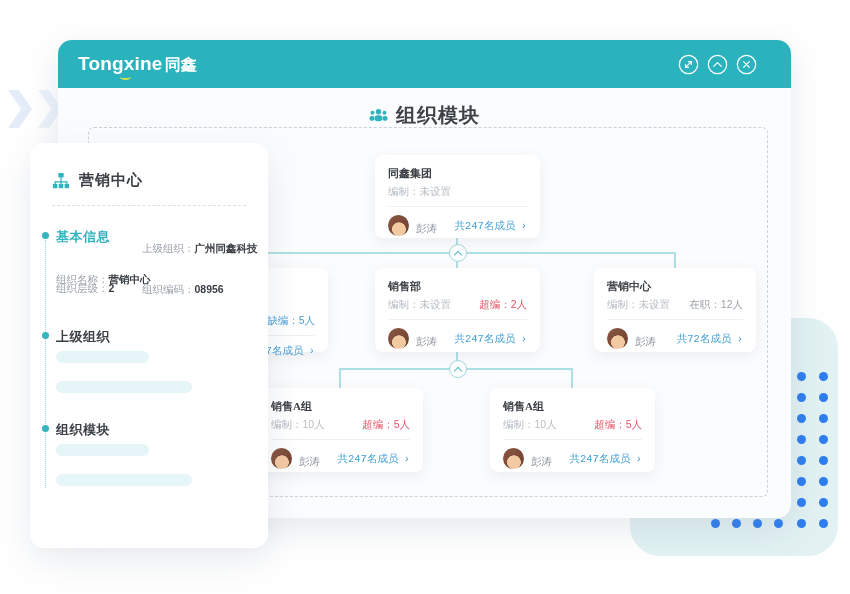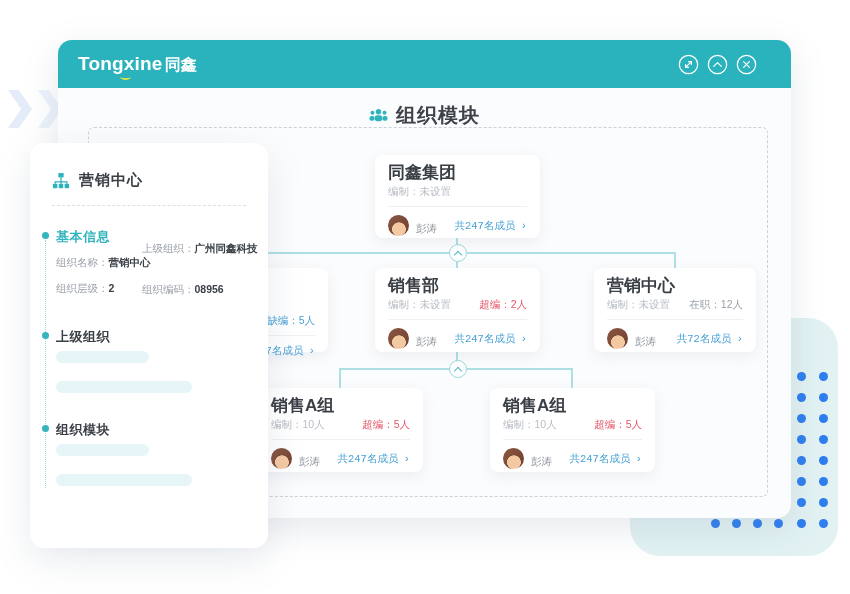--- a/index.html
+++ b/index.html
@@ -41,21 +41,21 @@
   .node-circle { position:absolute; width:18px; height:18px; border-radius:50%;
     background:#fdfeff; border:1px solid #a0d8de; z-index:4;
     display:flex; align-items:center; justify-content:center; cursor:pointer; }
   .caret-up { width:6px; height:6px; border:solid #54b9c2; border-width:0 1.5px 1.5px 0;
     transform:rotate(-135deg); margin-top:3px; }
 
   
   .org-card { position:absolute; width:165px; height:84px; background:#ffffff;
     border-radius:8px; box-shadow:0 4px 14px rgba(120,140,160,.13); z-index:4; cursor:pointer; }
   .card-top { padding:12px 13px 0; }
-  .card-title { font-size:17px; font-weight:700; color:#3a3f45; height:12px; line-height:12px; }
+  .card-title { font-size:11px; font-weight:700; color:#3a3f45; height:12px; line-height:12px;font-family:Liberation Serif, serif; }
   .card-meta { margin-top:7px; display:flex; justify-content:space-between; font-size:10.5px; line-height:11px; }
   .card-meta.right-only { justify-content:flex-end; }
   .meta-label { color:#b6bcc3; }
   .badge-red  { color:#e4566a; }
   .badge-blue { color:#4aa1d8;margin-top:16px; }
   .badge-gray { color:#9aa1a9; }
   .card-divider { margin:9px 13px 0; height:1px; background:#eef1f3; }
   .card-bottom { padding:8px 13px 0; display:flex; align-items:center; justify-content:space-between; }
   .card-bottom.right-only { justify-content:flex-end; }
   .owner { display:flex; align-items:flex-end; }
@@ -328,21 +328,21 @@
         <rect x="7.5" y="13" width="5" height="5" rx="1" fill="#2fb3bd"></rect>
         <rect x="14" y="13" width="5" height="5" rx="1" fill="#2fb3bd"></rect>
       </svg>
       <span class="panel-title">营销中心</span>
     </div>
     <div class="panel-dashed"></div>
     <div class="timeline"></div>
 
     <span class="bullet" style="top:89px;"></span>
     <div class="sec-heading teal" style="top:85px;">基本信息</div>
-    <div class="field" style="left:26px;top:113px;">
+    <div class="field" style="left:26px;top:130px;">
       <span class="f-label">组织名称：</span><span class="f-value">营销中心</span>
     </div>
     <div class="field" style="left:112px;top:99px;">
       <span class="f-label">上级组织：</span><span class="f-value">广州同鑫科技</span>
     </div>
     <div class="field" style="left:26px;top:139px;">
       <span class="f-label">组织层级：</span><span class="f-value">2</span>
     </div>
     <div class="field" style="left:112px;top:140px;">
       <span class="f-label">组织编码：</span><span class="f-value">08956</span>

